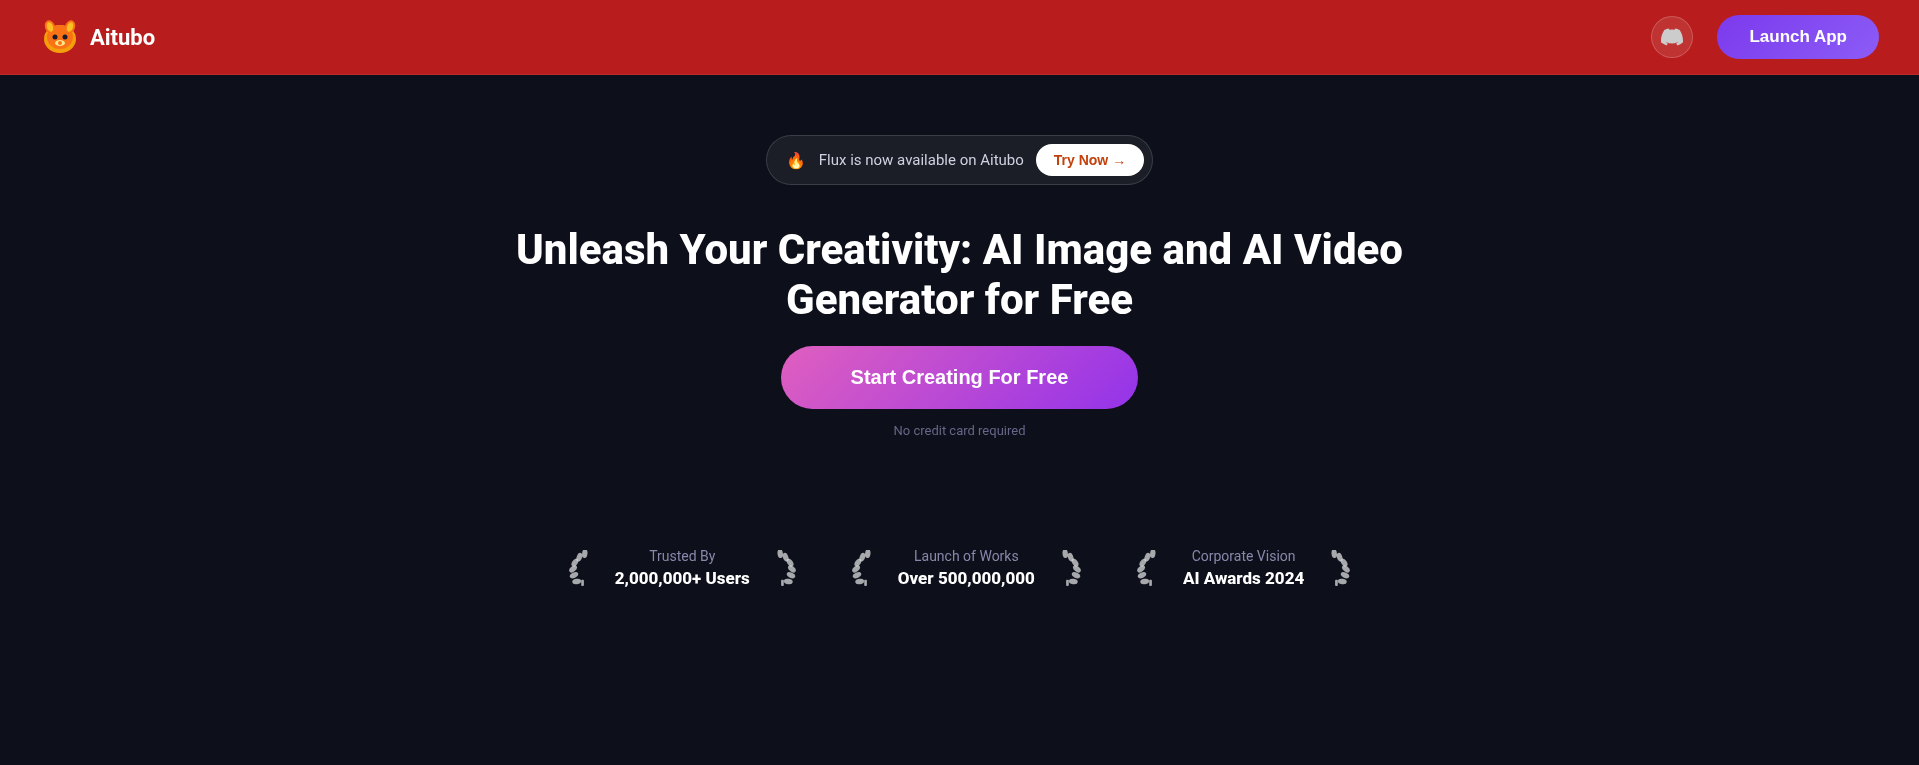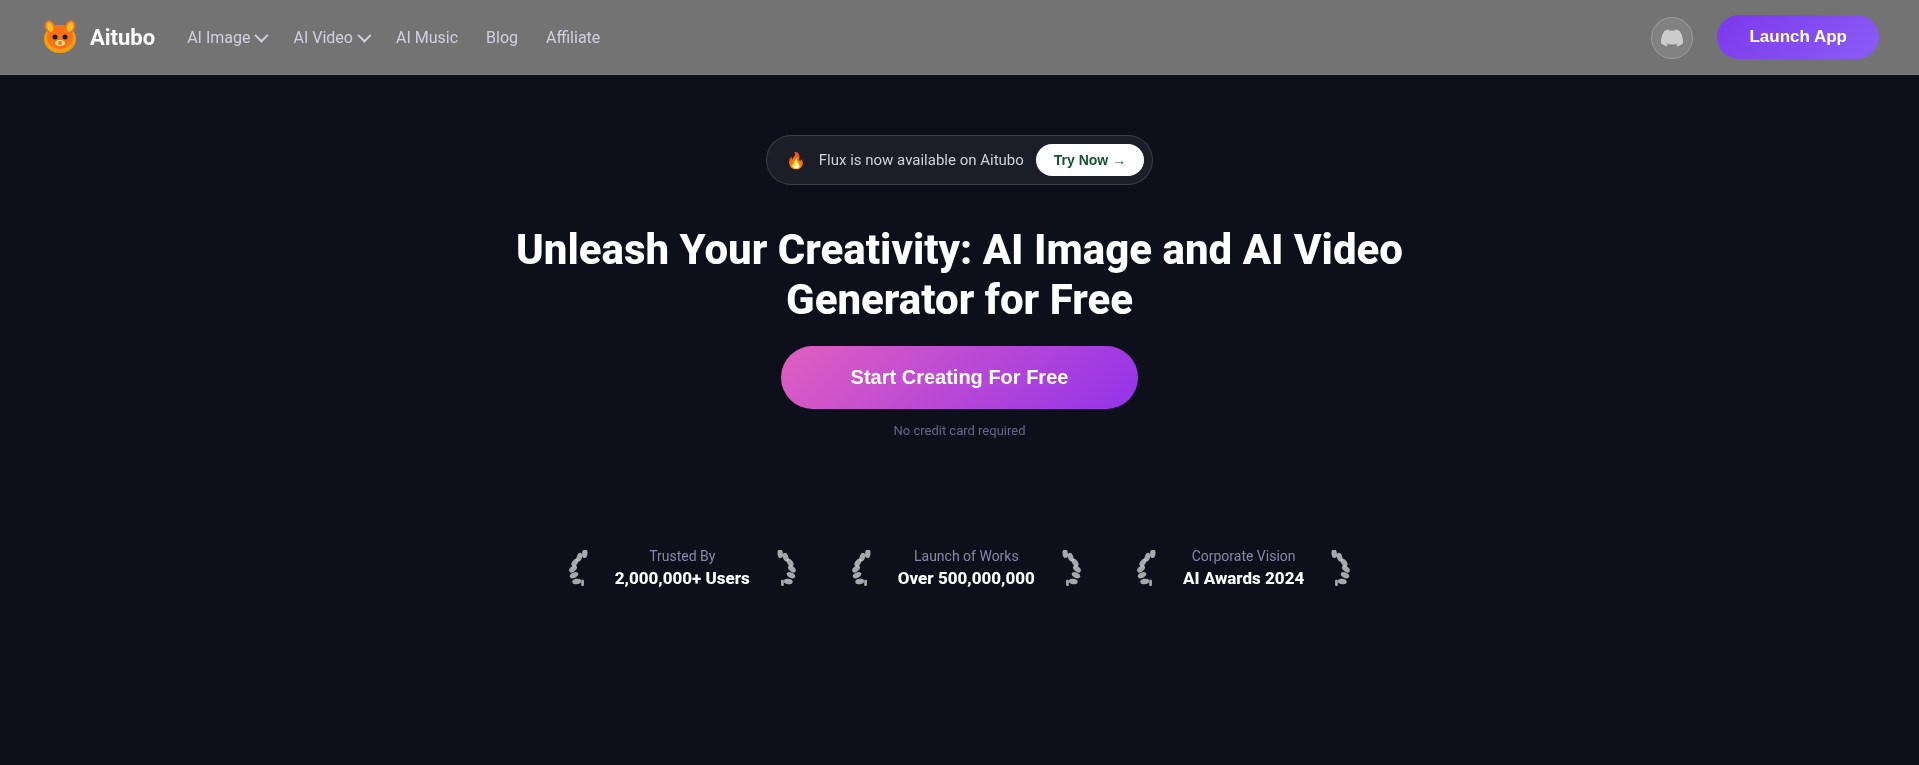--- a/index.html
+++ b/index.html
@@ -12,21 +12,21 @@
       overflow-x: hidden;
     }
 
     
     nav {
       display: flex;
       align-items: center;
       justify-content: space-between;
       padding: 0 40px;
       height: 75px;
-      background-color: #737373;
+      background-color: #b91c1c;
       border-bottom: 1px solid rgba(255,255,255,0.07);
     }
 
     .nav-left {
       display: flex;
       align-items: center;
       gap: 32px;
     }
 
     .logo-area {
@@ -73,21 +73,21 @@
       display: inline-block;
       width: 10px;
       height: 10px;
       border-right: 2px solid #d0d0e0;
       border-bottom: 2px solid #d0d0e0;
       transform: rotate(45deg) translateY(-2px);
     }
 
     .nav-right {
       display: flex;
-      align-items: flex-end;
+      align-items: center;
       gap: 24px;
     }
 
     .discord-btn {
       width: 42px;
       height: 42px;
       border-radius: 50%;
       background: rgba(255,255,255,0.1);
       border: 1px solid rgba(255,255,255,0.2);
       display: flex;
@@ -131,21 +131,21 @@
       font-size: 15px;
       color: #d0d0e0;
     }
 
     .announcement-bar .fire-emoji {
       font-size: 16px;
     }
 
     .try-now-btn {
       background: #ffffff;
-      color: #14532d;
+      color: #c2410c;
       border: none;
       border-radius: 50px;
       padding: 8px 18px;
       font-size: 14px;
       font-weight: 600;
       cursor: pointer;
       display: flex;
       align-items: center;
       gap: 5px;
       white-space: nowrap;
@@ -247,43 +247,20 @@
         <ellipse cx="30" cy="10" rx="3" ry="5" fill="#fbbf24" transform="rotate(20 30 10)"></ellipse>
 
         <circle cx="15" cy="20" r="2.5" fill="#1a1a2e"></circle>
         <circle cx="25" cy="20" r="2.5" fill="#1a1a2e"></circle>
         <ellipse cx="20" cy="26" rx="5" ry="3" fill="#fde68a"></ellipse>
         <circle cx="20" cy="26" r="2" fill="#f97316"></circle>
       </svg>
       <span class="logo-text">Aitubo</span>
     </div>
 
-    <ul class="nav-links">
-      <li>
-        <span class="nav-link">
-          <span>AI Image</span>
-          <span class="chevron"></span>
-        </span>
-      </li>
-      <li>
-        <span class="nav-link">
-          <span>AI Video</span>
-          <span class="chevron"></span>
-        </span>
-      </li>
-      <li>
-        <span class="nav-link">AI Music</span>
-      </li>
-      <li>
-        <span class="nav-link">Blog</span>
-      </li>
-      <li>
-        <span class="nav-link">Affiliate</span>
-      </li>
-    </ul>
   </div>
 
   <div class="nav-right">
     <div class="discord-btn" title="Discord">
 
       <svg width="22" height="22" viewBox="0 0 24 24" fill="currentColor">
         <path d="M20.317 4.37a19.791 19.791 0 0 0-4.885-1.515.074.074 0 0 0-.079.037c-.21.375-.444.864-.608 1.25a18.27 18.27 0 0 0-5.487 0 12.64 12.64 0 0 0-.617-1.25.077.077 0 0 0-.079-.037A19.736 19.736 0 0 0 3.677 4.37a.07.07 0 0 0-.032.027C.533 9.046-.32 13.58.099 18.057c.002.022.014.043.031.053a19.9 19.9 0 0 0 5.993 3.03.078.078 0 0 0 .084-.028c.462-.63.874-1.295 1.226-1.994a.076.076 0 0 0-.041-.106 13.107 13.107 0 0 1-1.872-.892.077.077 0 0 1-.008-.128 10.2 10.2 0 0 0 .372-.292.074.074 0 0 1 .077-.01c3.928 1.793 8.18 1.793 12.062 0a.074.074 0 0 1 .078.01c.12.098.246.198.373.292a.077.077 0 0 1-.006.127 12.299 12.299 0 0 1-1.873.892.077.077 0 0 0-.041.107c.36.698.772 1.362 1.225 1.993a.076.076 0 0 0 .084.028 19.839 19.839 0 0 0 6.002-3.03.077.077 0 0 0 .032-.054c.5-5.177-.838-9.674-3.549-13.66a.061.061 0 0 0-.031-.03z"></path>
       </svg>
     </div>
     <button class="launch-btn">Launch App</button>

